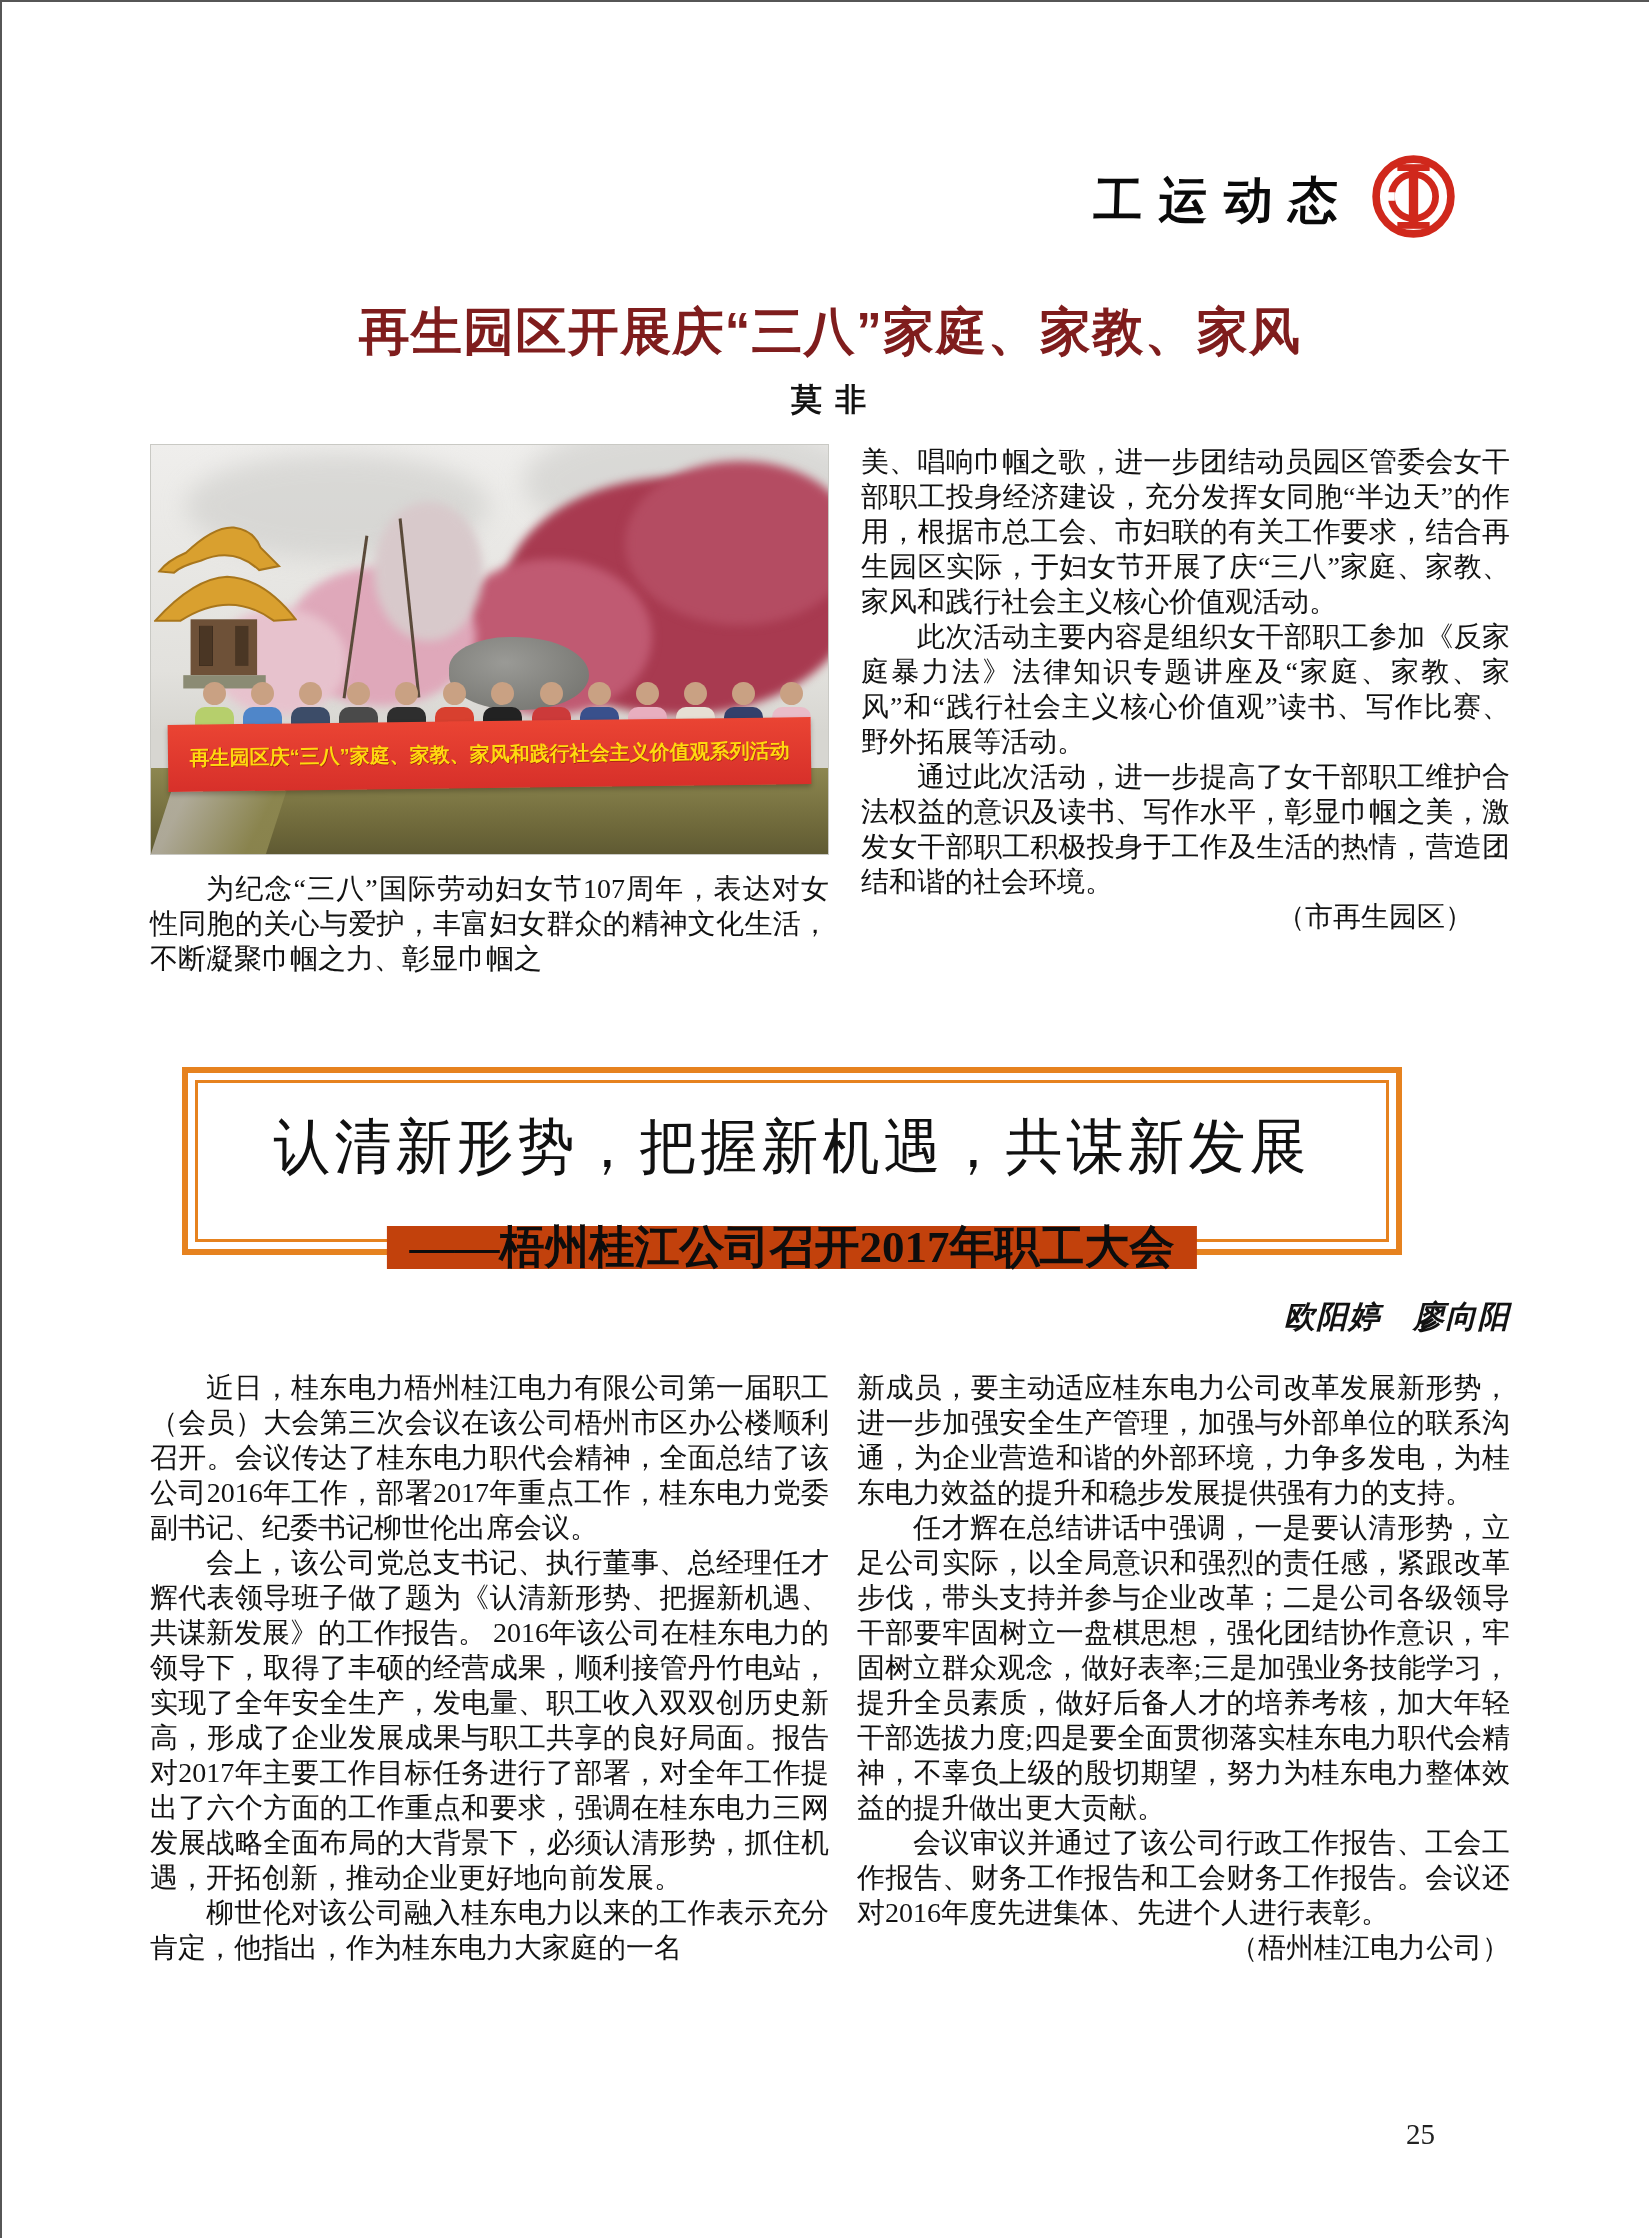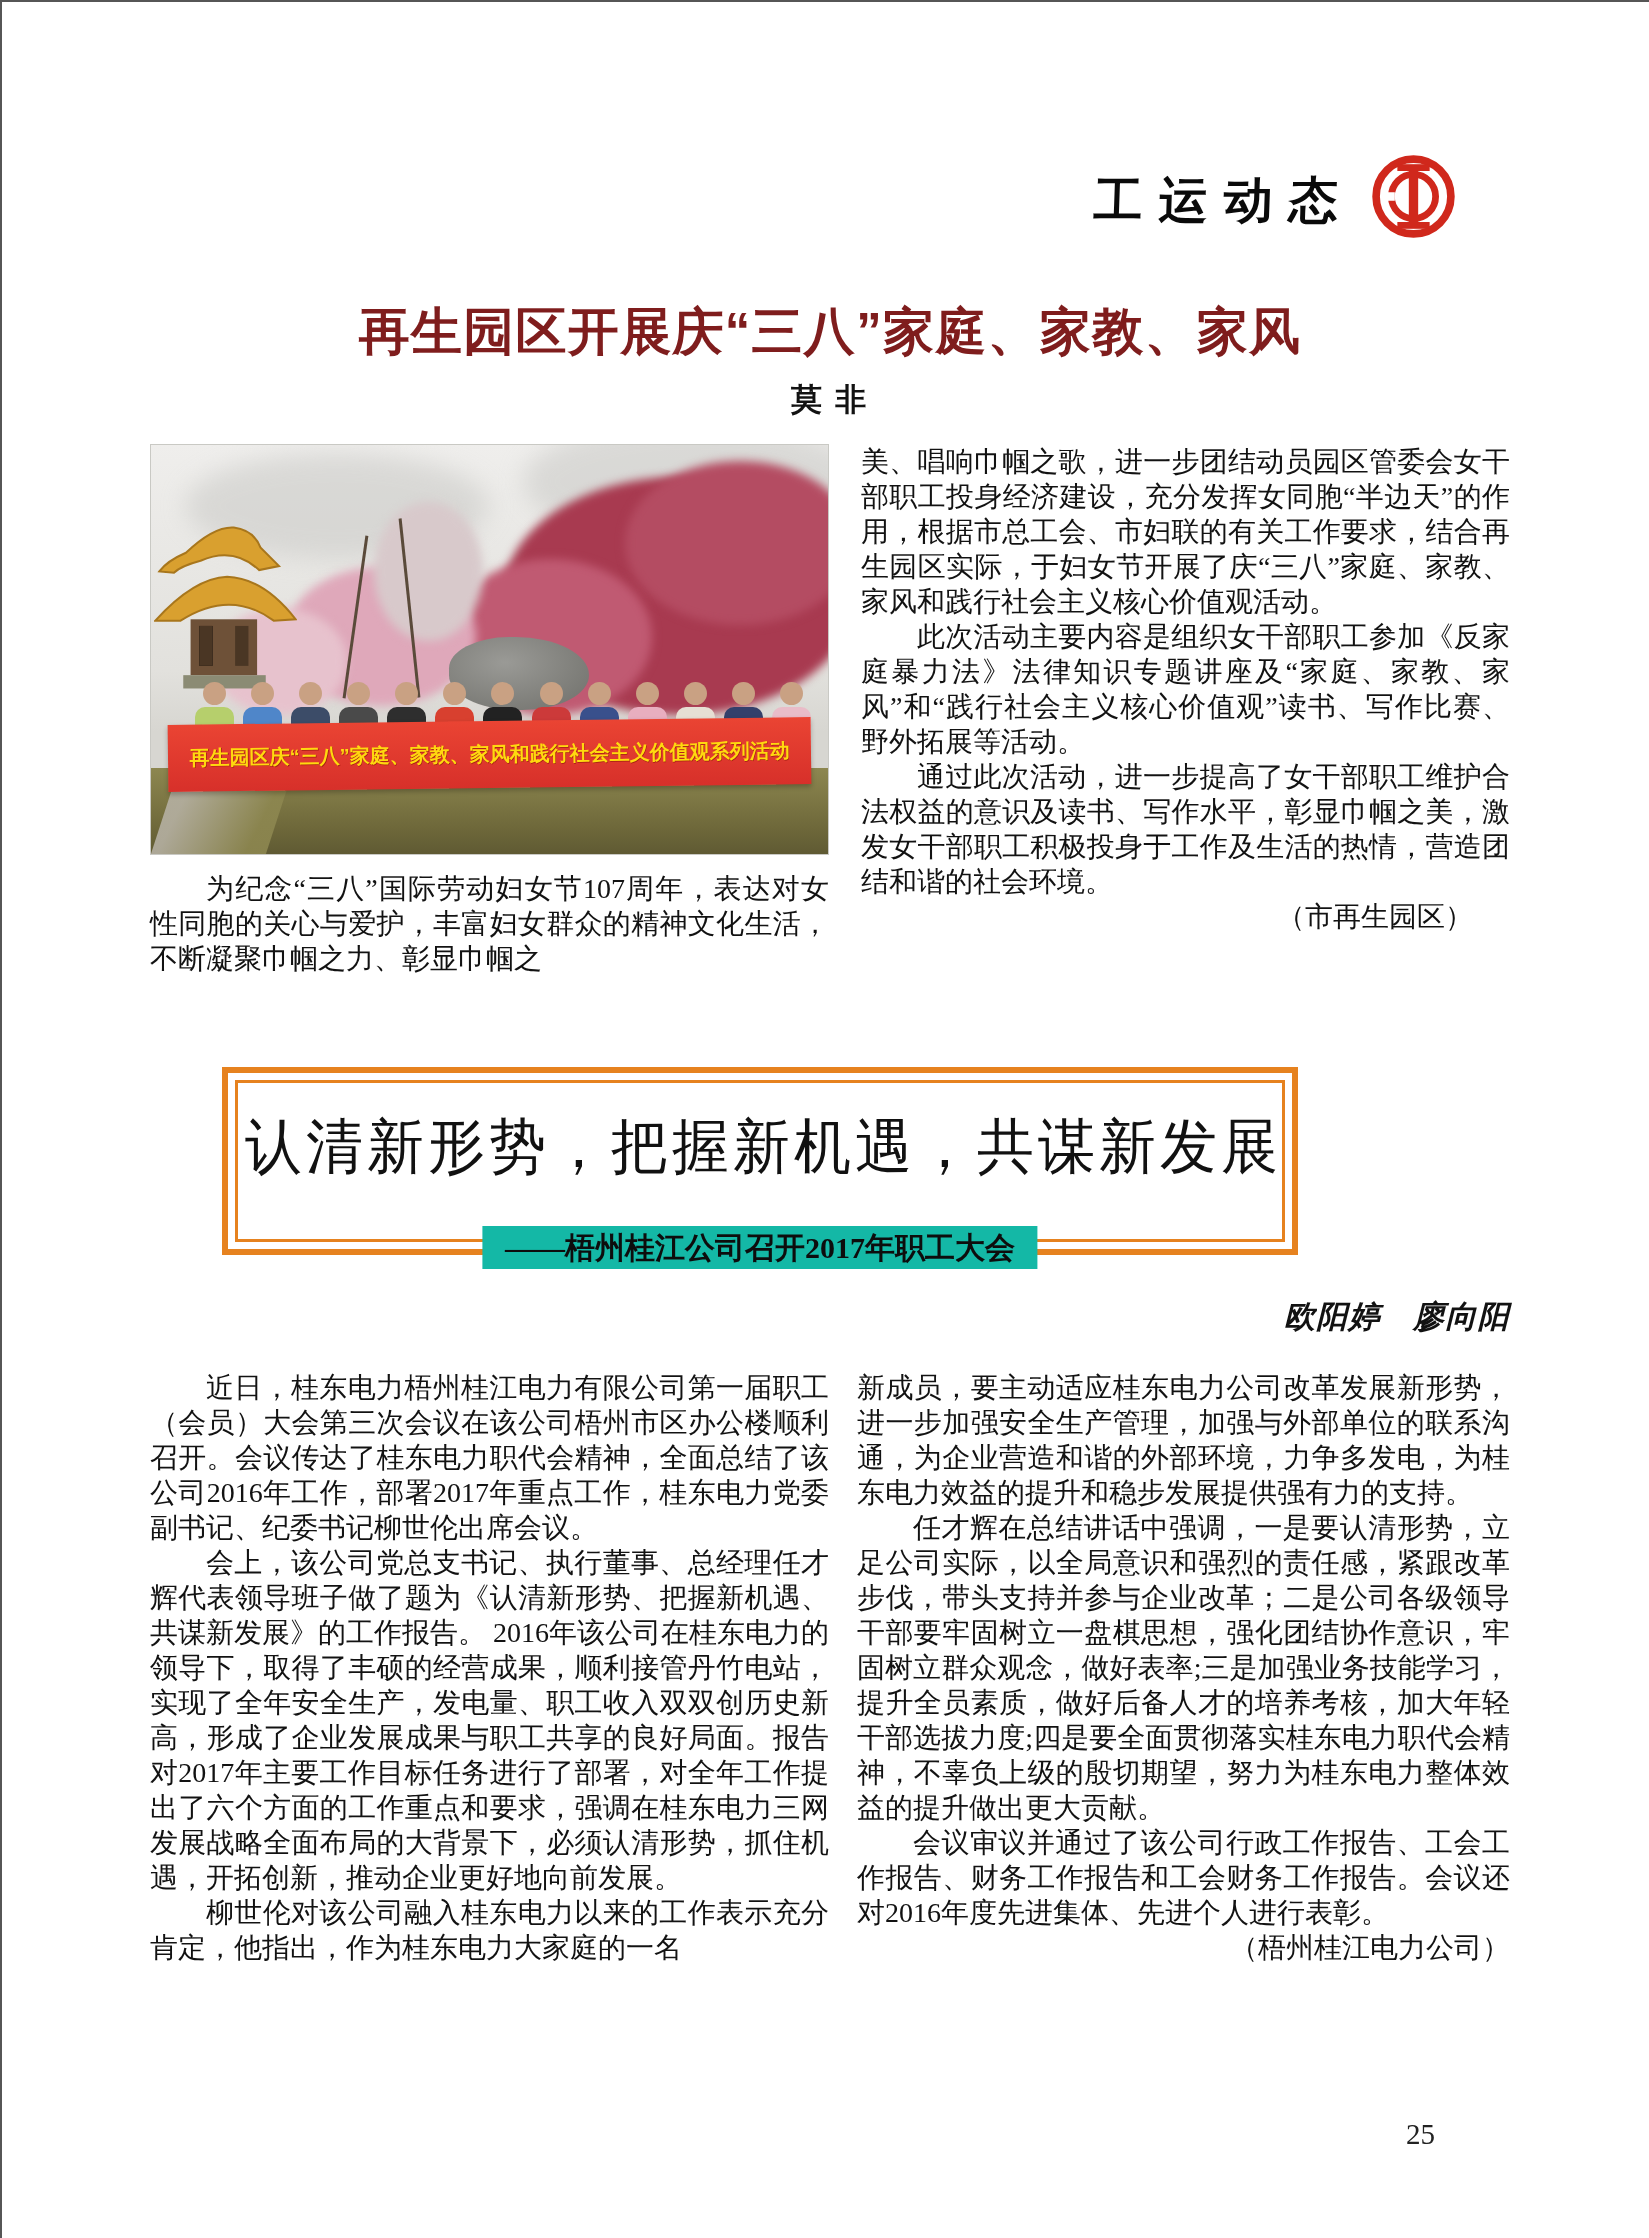--- a/index.html
+++ b/index.html
@@ -99,35 +99,35 @@
   .banner-text{
     color:#ffd90f;font-weight:700;font-size:20px;white-space:nowrap;
     font-family:"Liberation Sans","DejaVu Sans",sans-serif;
     text-shadow:0.7px 0.7px 0 #a31f12;letter-spacing:0px;
   }
   .photo-caption{margin-top:16px;}
 
   
   .article2{position:absolute;top:1065px;left:148px;width:1360px;}
   .title-box{
-    position:relative;margin-left:72px;width:1076px;box-sizing:border-box;
+    position:relative;margin-left:32px;width:1220px;box-sizing:border-box;
     border:6px solid #e6821f;
   }
   .title-box-inner{
     border:3.3px solid #e6821f;margin:7.3px;
     padding:31px 6.6px 59px 6.6px;text-align:center;
   }
   .a2-title{
     font-size:57px;line-height:1.15;letter-spacing:4px;color:#111;
     font-weight:500;white-space:nowrap;transform:scaleY(1.05);
   }
   .a2-subtitle{
     position:absolute;left:50%;bottom:-20px;transform:translateX(-50%);
-    background:#14b8a6;padding:0 22.6px;white-space:nowrap;
-    font-size:30px;font-weight:700;line-height:43px;color:#0d0d0d;
+    background:#c2410c;padding:0 22.6px;white-space:nowrap;
+    font-size:45px;font-weight:700;line-height:43px;color:#0d0d0d;
   }
   .a2-byline{
     text-align:right;font-size:31px;font-weight:700;
     margin-top:41px;letter-spacing:1.3px;font-style:italic;
   }
   .article2 .cols{margin-top:32px;gap:28px;}
 
   
   .page-number{
     position:absolute;top:2116px;left:1404px;

